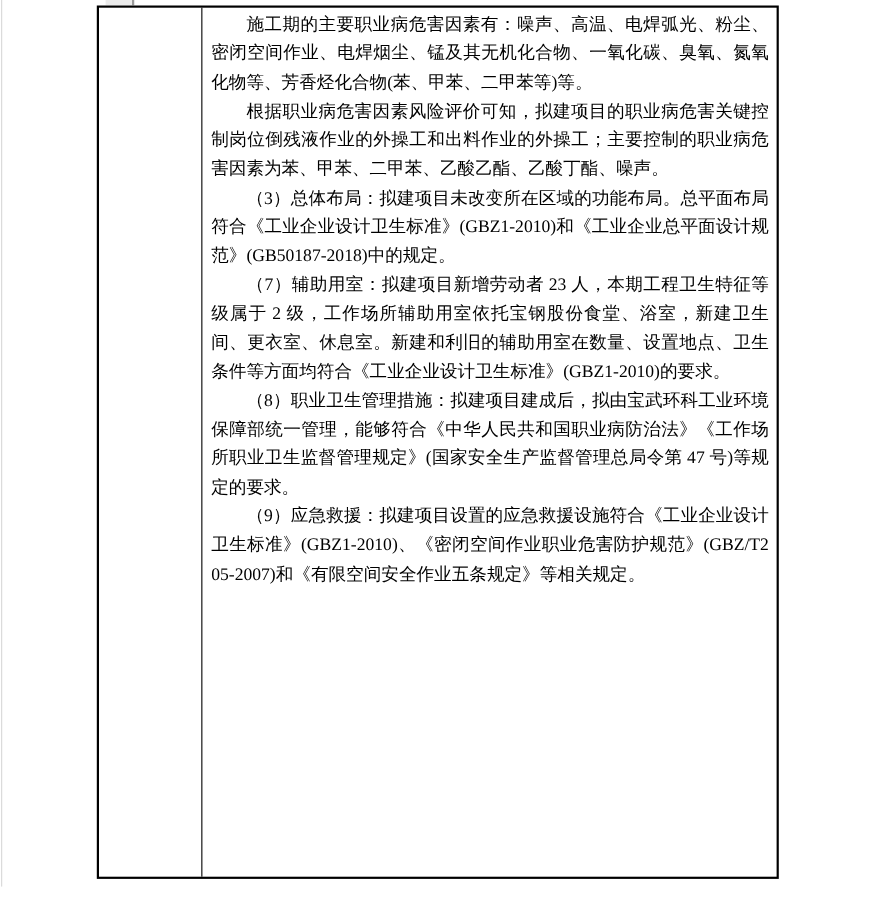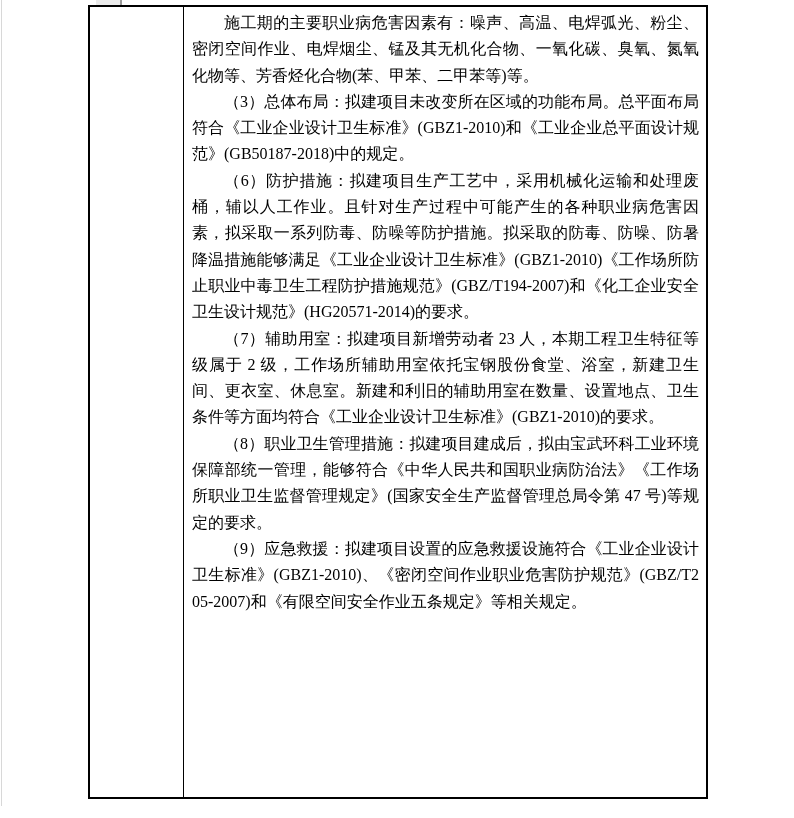--- a/index.html
+++ b/index.html
@@ -64,22 +64,22 @@
   <div class="page-edge-line"></div>
 
   <div class="top-artifact"></div>
 
   <div class="doc-table">
 
     <div class="cell-left"></div>
 
     <div class="cell-content">
       <p>施工期的主要职业病危害因素有：噪声、高温、电焊弧光、粉尘、密闭空间作业、电焊烟尘、锰及其无机化合物、一氧化碳、臭氧、氮氧化物等、芳香烃化合物(苯、甲苯、二甲苯等)等。</p>
+      <p>根据职业病危害因素风险评价可知，拟建项目的职业病危害关键控制岗位倒残液作业的外操工和出料作业的外操工；主要控制的职业病危害因素为苯、甲苯、二甲苯、乙酸乙酯、乙酸丁酯、噪声。</p>
       <p>（3）总体布局：拟建项目未改变所在区域的功能布局。总平面布局符合《工业企业设计卫生标准》(GBZ1-2010)和《工业企业总平面设计规范》(GB50187-2018)中的规定。</p>
-      <p>（6）防护措施：拟建项目生产工艺中，采用机械化运输和处理废桶，辅以人工作业。且针对生产过程中可能产生的各种职业病危害因素，拟采取一系列防毒、防噪等防护措施。拟采取的防毒、防噪、防暑降温措施能够满足《工业企业设计卫生标准》(GBZ1-2010)《工作场所防止职业中毒卫生工程防护措施规范》(GBZ/T194-2007)和《化工企业安全卫生设计规范》(HG20571-2014)的要求。</p>
       <p>（7）辅助用室：拟建项目新增劳动者 23 人，本期工程卫生特征等级属于 2 级，工作场所辅助用室依托宝钢股份食堂、浴室，新建卫生间、更衣室、休息室。新建和利旧的辅助用室在数量、设置地点、卫生条件等方面均符合《工业企业设计卫生标准》(GBZ1-2010)的要求。</p>
       <p>（8）职业卫生管理措施：拟建项目建成后，拟由宝武环科工业环境保障部统一管理，能够符合《中华人民共和国职业病防治法》《工作场所职业卫生监督管理规定》(国家安全生产监督管理总局令第 47 号)等规定的要求。</p>
       <p>（9）应急救援：拟建项目设置的应急救援设施符合《工业企业设计卫生标准》(GBZ1-2010)、《密闭空间作业职业危害防护规范》(GBZ/T205-2007)和《有限空间安全作业五条规定》等相关规定。</p>
 
     </div>
 
   </div>
 
 </div>
 

